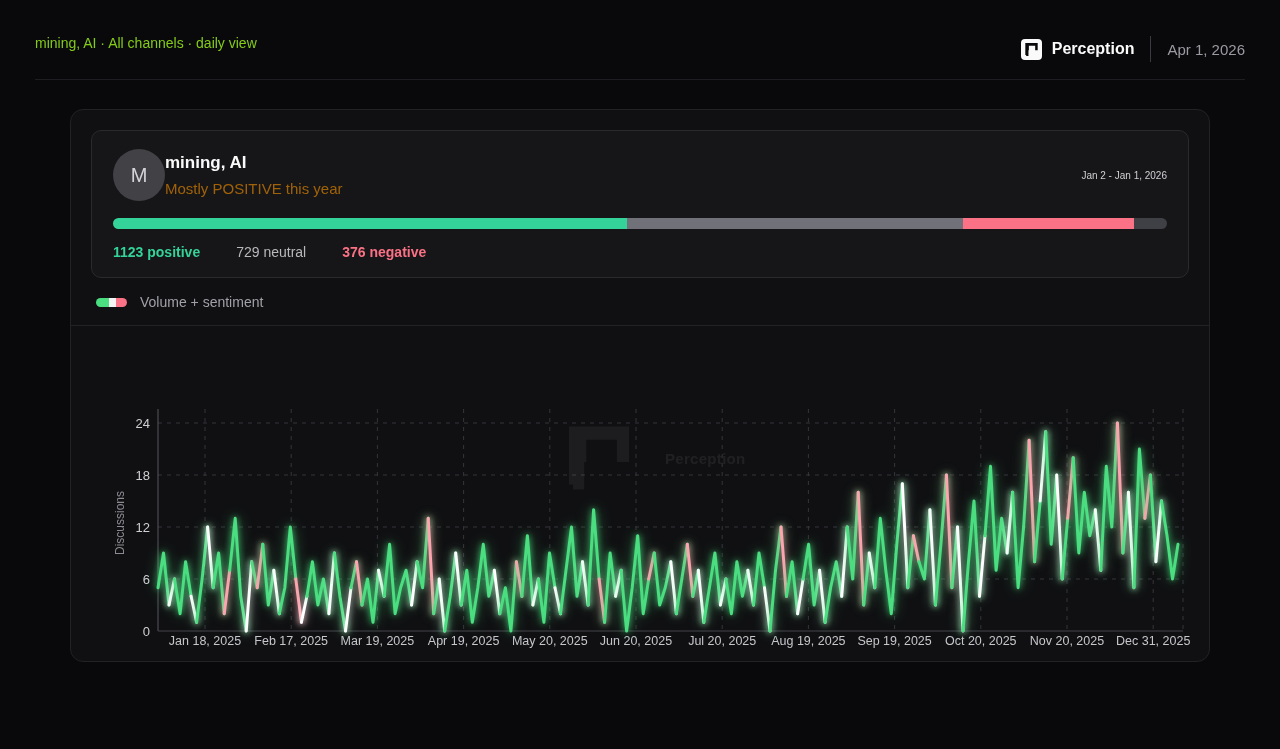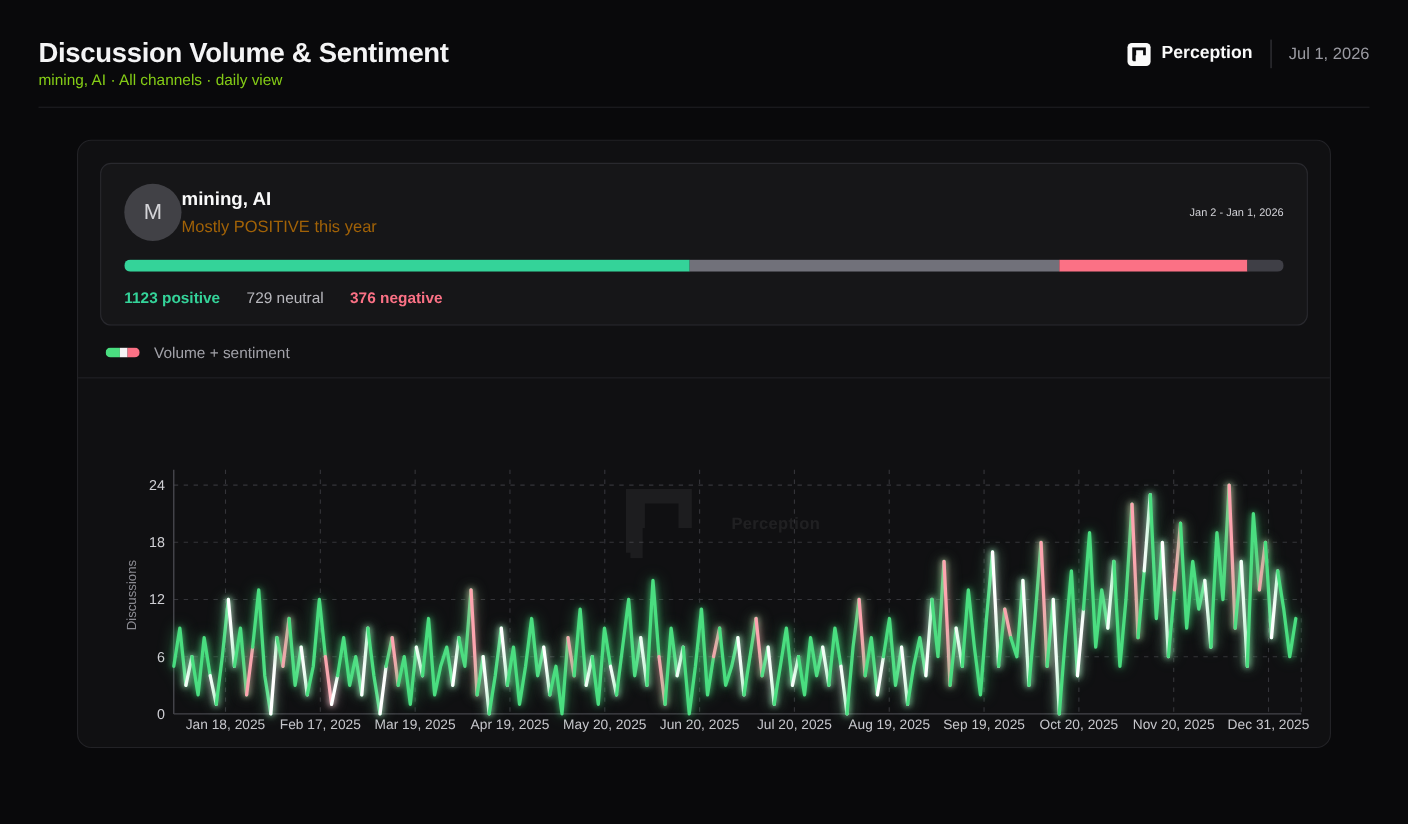--- a/index.html
+++ b/index.html
@@ -25,21 +25,21 @@
   .summary-card { background:#161618; border:1px solid #29292e; border-radius:10px; padding:18px 21px 17px 21px; }
   .summary-top { display:flex; align-items:center; }
   .avatar { width:52px; height:52px; border-radius:50%; background:#414146; display:flex; align-items:center; justify-content:center;
             font-size:20px; font-weight:500; color:#d4d4d8; flex:0 0 auto; }
   .summary-names { margin-left:0; }
   .entity-name { font-size:17px; font-weight:700; color:#fafafa; }
   .sentiment-summary { margin-top:7px; font-size:15px; font-weight:500; color:#a16207; }
   .date-range { margin-left:auto; font-size:10px; color:#d0d0d5; }
   .sentiment-bar { margin-top:17px; height:11px; border-radius:6px; overflow:hidden; display:flex; }
   .sentiment-bar .seg { height:100%; }
-  .summary-stats { margin-top:15px; display:flex; gap:24px; font-size:14px; font-weight:600; }
+  .summary-stats { margin-top:15px; display:flex; gap:36px; font-size:14px; font-weight:600; }
   .stat-positive { color:#34d399; }
   .stat-neutral  { color:#b8b8bd; font-weight:400; }
   .stat-negative { color:#fb7185; }
 
   
   .legend-row { display:flex; align-items:center; gap:13px; margin:15px 0 0 5px; height:18px; }
   .legend-swatch { width:31px; height:9px; border-radius:5px; overflow:hidden; display:flex; }
   .legend-swatch .seg { height:100%; }
   .legend-label { font-size:14px; color:#a1a1a8; }
 
@@ -61,32 +61,31 @@
 
   .watermark { position:absolute; left:478px; top:100px; display:flex; align-items:center; gap:36px; pointer-events:none; }
   .watermark svg path { fill:rgba(255,255,255,0.055); }
   .watermark-text { font-size:15px; font-weight:700; color:rgba(255,255,255,0.07); letter-spacing:0.3px; }
 </style>
 </head>
 <body>
 
 <div class="page-header">
   <div>
-    <div class="page-title">Discussion Volume &amp; Sentiment</div>
     <div class="page-subtitle">mining, AI · All channels · daily view</div>
   </div>
   <div class="brand-area">
     <span class="brand-logo">
       <svg width="13" height="13" viewBox="0 0 59 62">
           <path d="M0 0 H59 V35 H47 V13 H17 V35 H15 V62 H4 V57 H0 Z" fill="#0a0a0c"></path>
         </svg>
     </span>
     <span class="brand-name">Perception</span>
     <span class="brand-sep"></span>
-    <span class="header-date">Jul 1, 2026</span>
+    <span class="header-date">Apr 1, 2026</span>
   </div>
 </div>
 <hr class="header-divider">
 
 <div class="main-card">
 
   <div class="summary-card">
     <div class="summary-top">
       <div class="avatar">M</div>
       <div class="summary-names">

